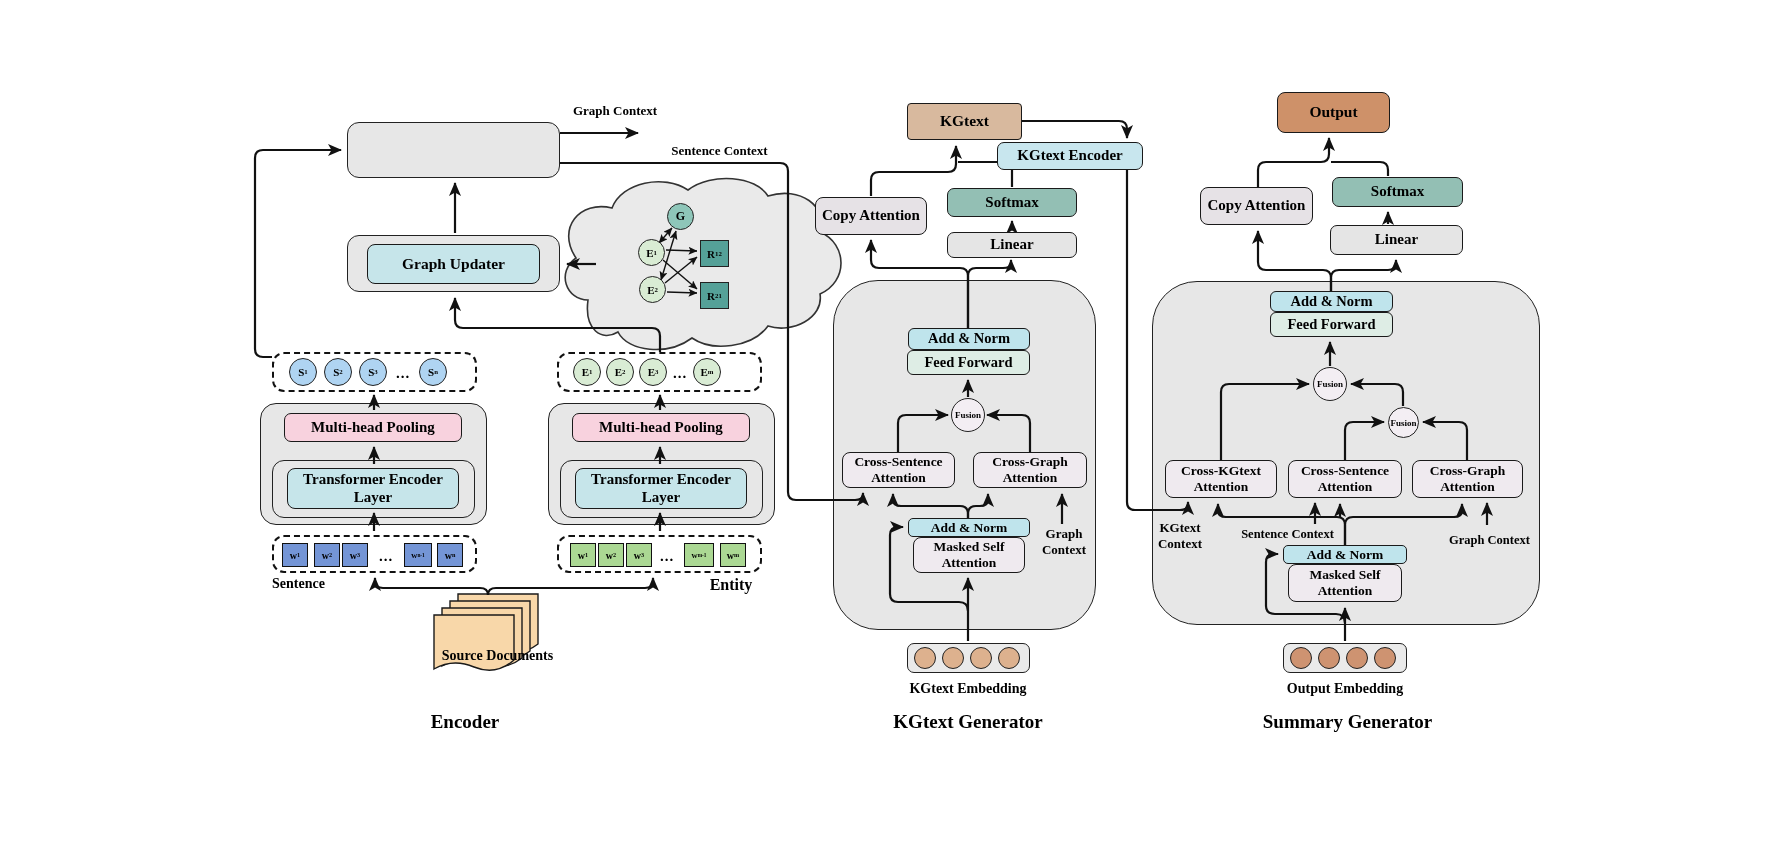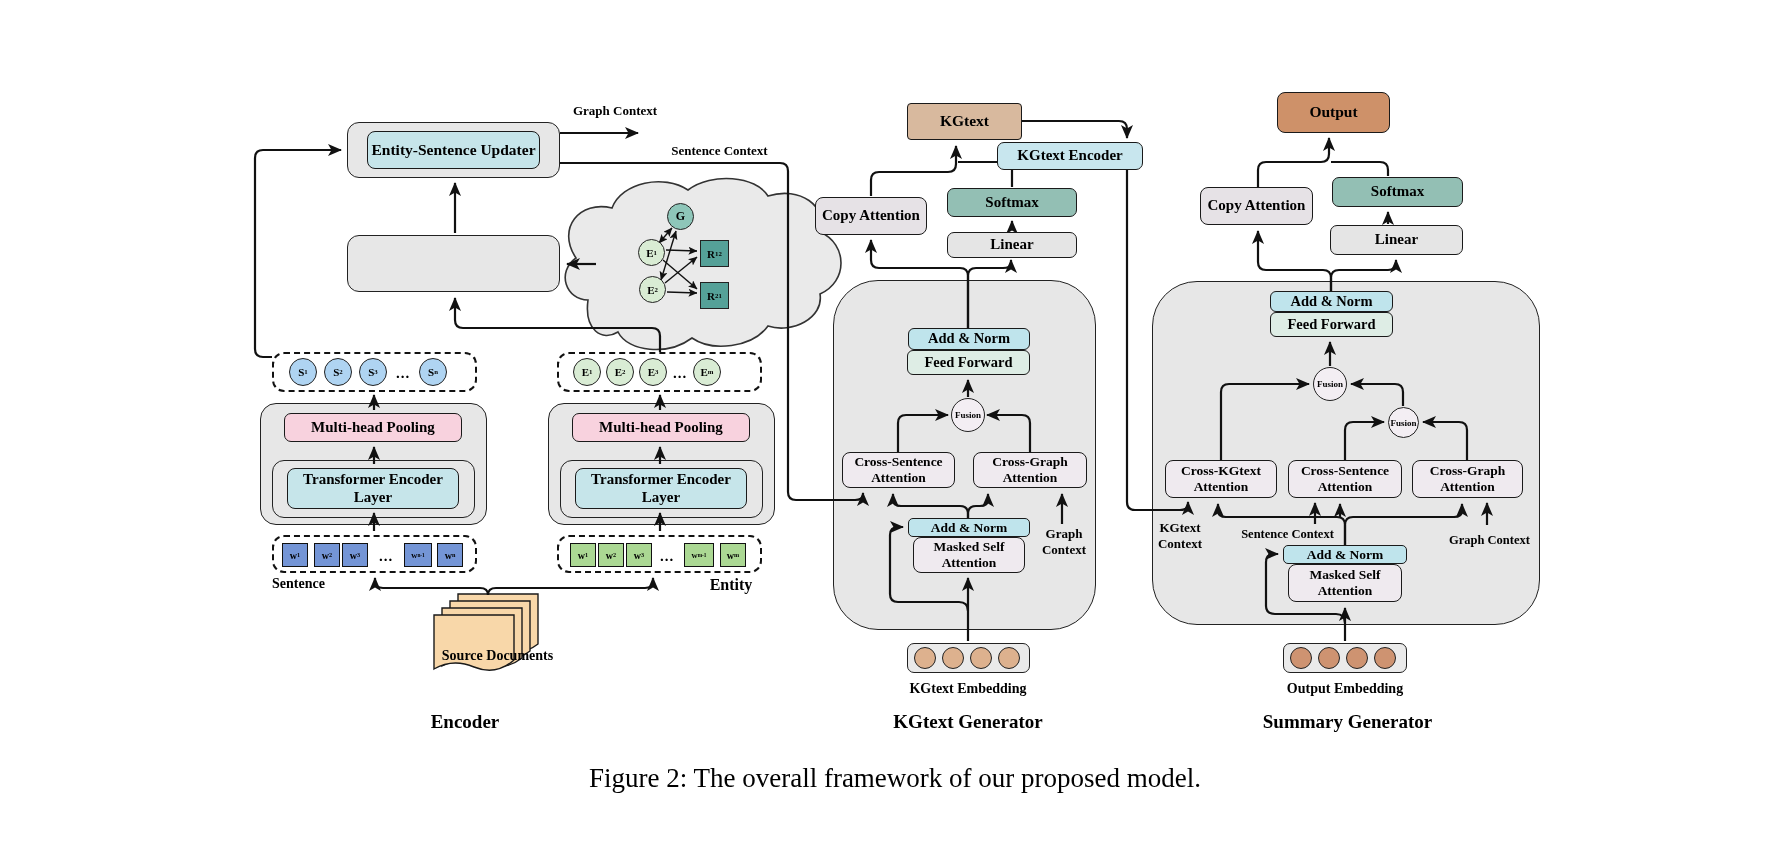--- a/index.html
+++ b/index.html
@@ -126,22 +126,22 @@
     <g fill="none" stroke="#111" stroke-width="1.4">
       <path d="M659,243 L672,228" marker-end="url(#ahs)" marker-start="url(#ahr)"></path>
       <path d="M661,280 L676,231" marker-end="url(#ahs)" marker-start="url(#ahr)"></path>
       <path d="M666,250 L697,251" marker-end="url(#ahs)"></path>
       <path d="M663,260 L697,289" marker-end="url(#ahs)"></path>
       <path d="M665,283 L697,257" marker-end="url(#ahs)"></path>
       <path d="M667,292 L697,293" marker-end="url(#ahs)"></path>
     </g>
   </svg>
 
-  <div class="box c-cyan" style="left:367px;top:131px;width:173px;height:38px;border-radius:8px;font-size:15.5px;">
-      <span>Entity-Sentence Updater</span>
+  <div class="box c-cyan" style="left:367px;top:244px;width:173px;height:40px;border-radius:8px;font-size:15.5px;">
+      <span>Graph Updater</span>
     </div>
 
   <div class="box c-pink" style="left:284px;top:413px;width:178px;height:29px;border-radius:7px;font-size:15px;">
       <span>Multi-head Pooling</span>
     </div>
   <div class="box c-cyan" style="left:287px;top:468px;width:172px;height:41px;border-radius:8px;font-size:15px;">
       <span>Transformer Encoder Layer</span>
     </div>
   <div class="box c-pink" style="left:572px;top:413px;width:178px;height:29px;border-radius:7px;font-size:15px;">
       <span>Multi-head Pooling</span>
@@ -349,15 +349,14 @@
   <div class="lbl" style="left:1148px;top:520px;width:64px;font-size:13px;">KGtext Context</div>
   <div class="lbl" style="left:1230px;top:527px;width:115px;font-size:12.5px;">Sentence Context</div>
   <div class="lbl" style="left:1432px;top:533px;width:115px;font-size:12.5px;">Graph Context</div>
   <div class="lbl" style="left:888px;top:680px;width:160px;font-size:14px;">KGtext Embedding</div>
   <div class="lbl" style="left:1265px;top:680px;width:160px;font-size:14px;">Output Embedding</div>
 
   <div class="lbl title" style="left:390px;top:710px;width:150px;">Encoder</div>
   <div class="lbl title" style="left:868px;top:710px;width:200px;">KGtext Generator</div>
   <div class="lbl title" style="left:1240px;top:710px;width:215px;">Summary Generator</div>
 
-  <div class="caption" style="left:420px;top:763px;width:950px;">Figure 2: The overall framework of our proposed model.</div>
 
 </div>
 
 </body></html>

